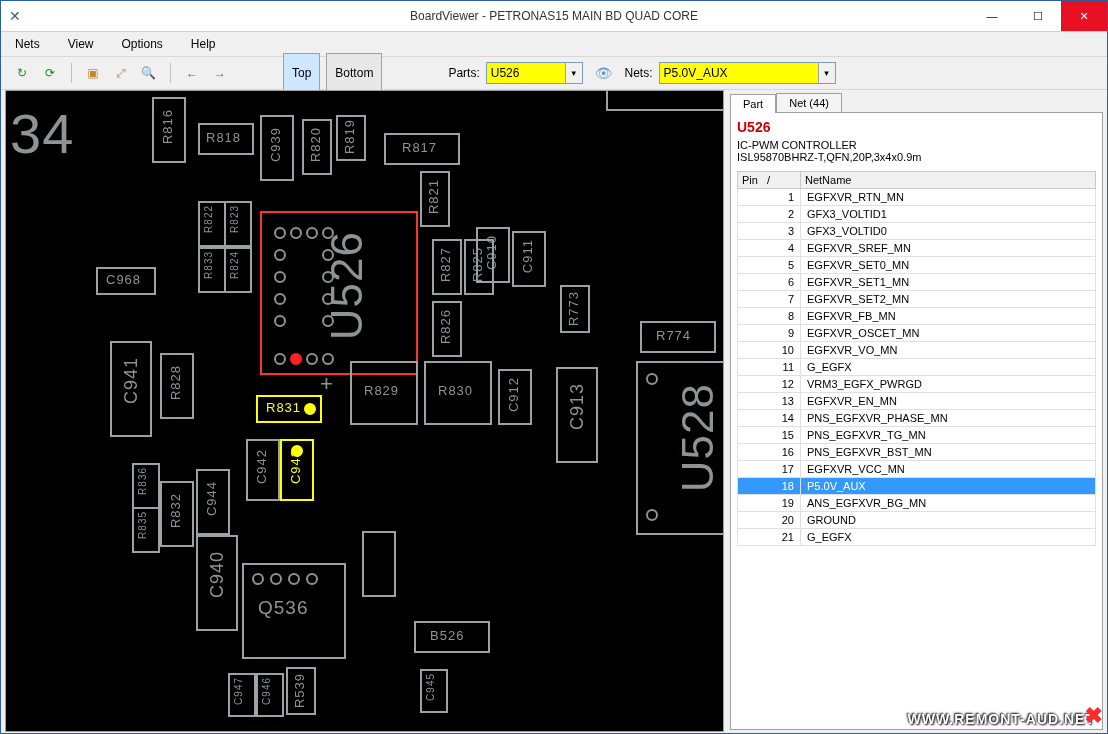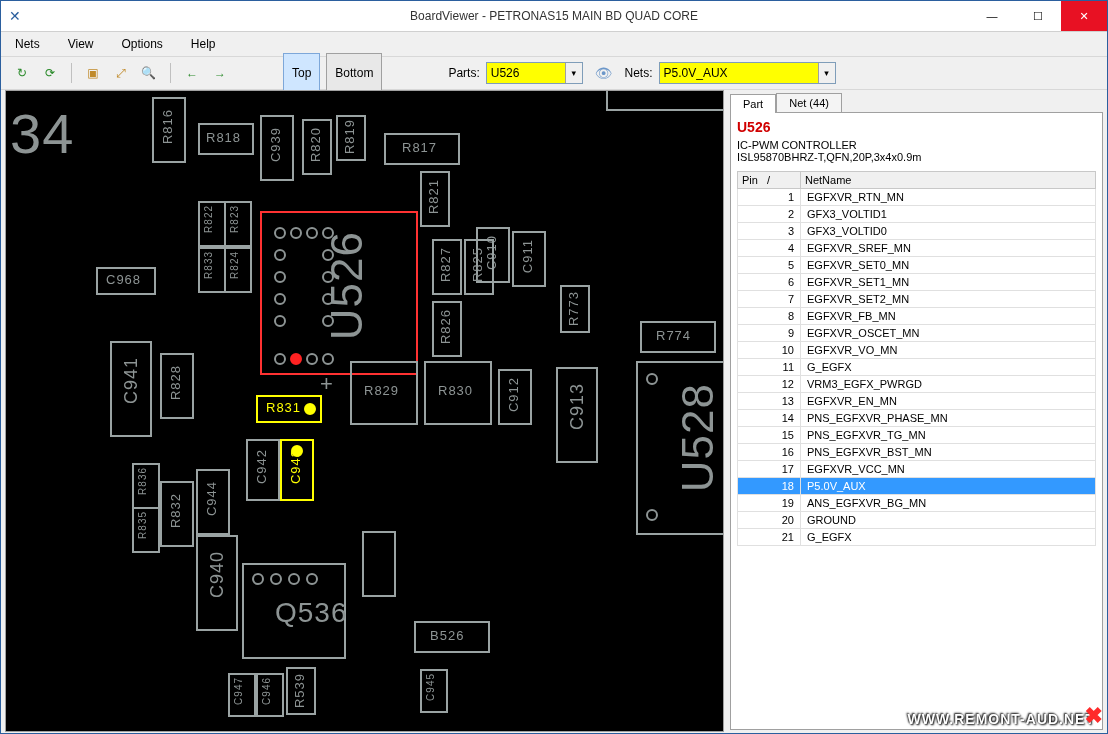--- a/index.html
+++ b/index.html
@@ -133,21 +133,21 @@
         <span class="cross" style="left:314px;top:280px">+</span>
 
         <div class="comp" style="left:630px;top:270px;width:90px;height:170px">
           <span class="clabel big vert" style="position:absolute;left:35px;top:20px">U528</span>
           <span class="pad" style="left:8px;top:10px"></span>
             <span class="pad" style="left:8px;top:146px"></span>
         </div>
 
 
         <div class="comp" style="left:236px;top:472px;width:100px;height:92px">
-          <span class="clabel" style="position:absolute;left:31px;top:32px;font-size:28px">Q536</span>
+          <span class="clabel" style="position:absolute;left:14px;top:32px;font-size:19px">Q536</span>
           <span class="pad" style="left:8px;top:8px"></span>
             <span class="pad" style="left:26px;top:8px"></span>
             <span class="pad" style="left:44px;top:8px"></span>
             <span class="pad" style="left:62px;top:8px"></span>
         </div>
 
 
         <div class="comp" style="left:550px;top:276px;width:38px;height:92px">
           <span class="clabel vert" style="position:absolute;left:9px;top:14px">C913</span>
         </div>

